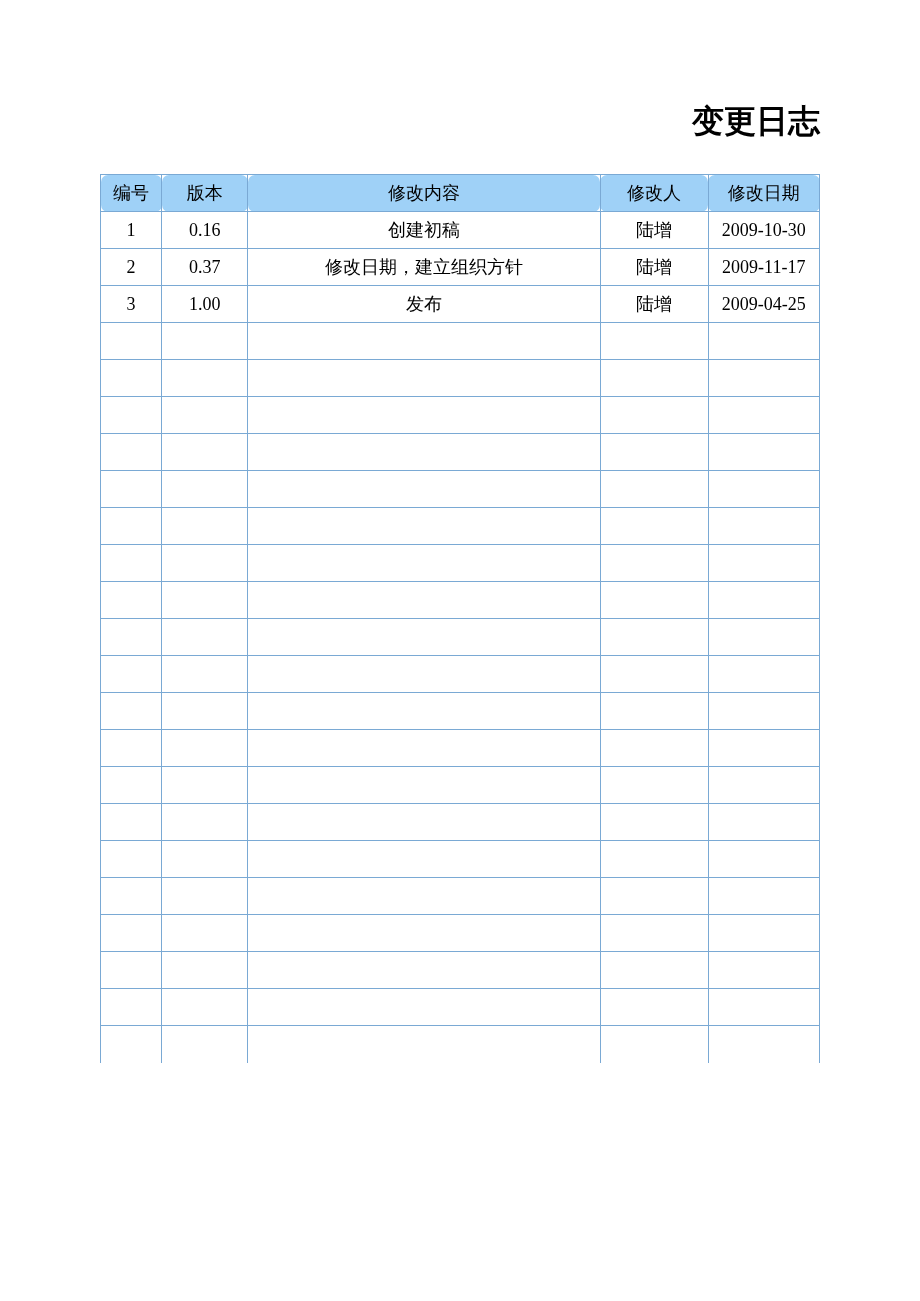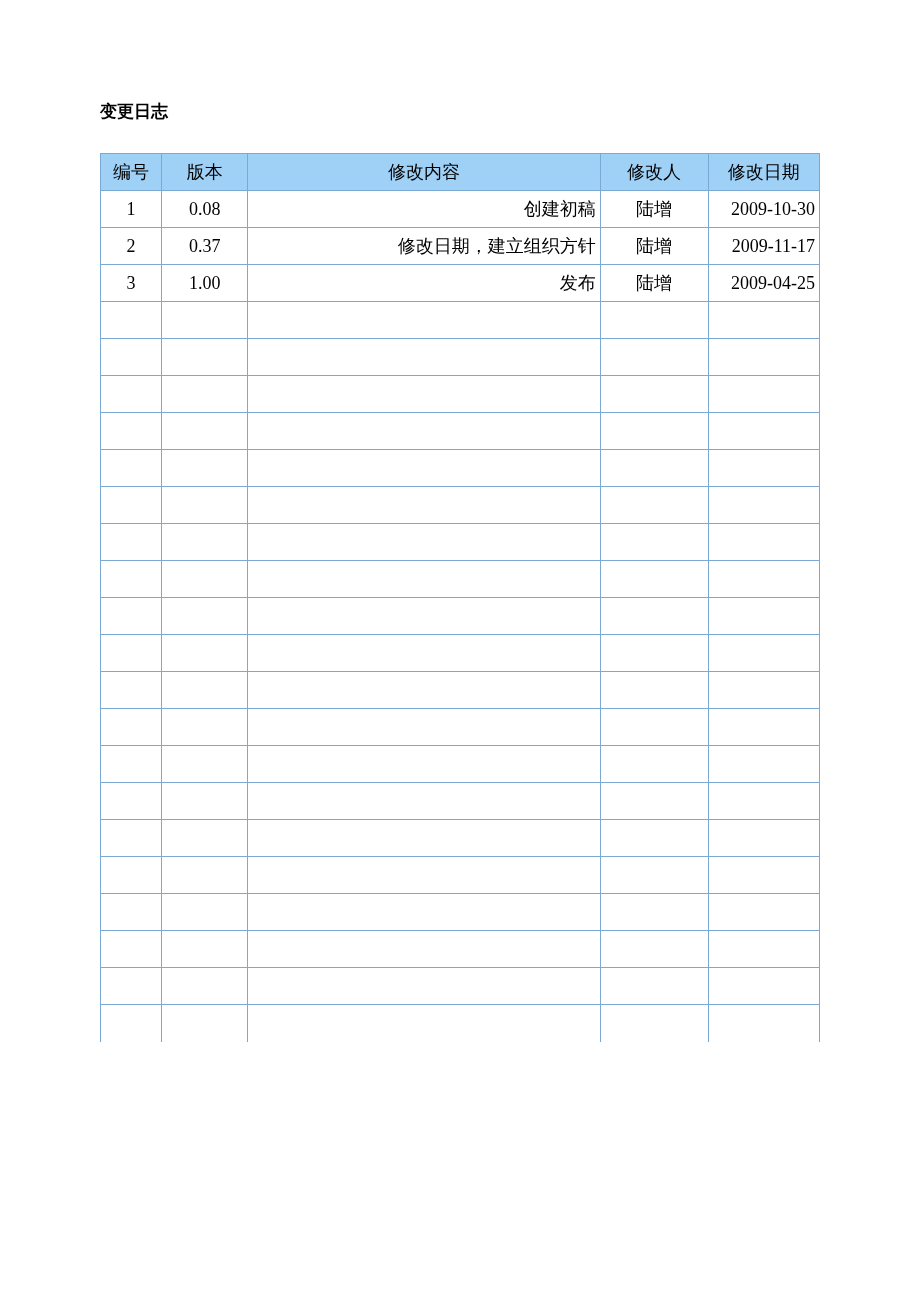--- a/index.html
+++ b/index.html
@@ -9,22 +9,22 @@
   }
   body {
     width: 920px;
     height: 1301px;
     background: #ffffff;
     font-family: "SimSun", "宋体", serif;
     color: #000000;
     padding: 100px 100px 0 100px;
   }
   .page-title {
-    text-align: left;
-    font-size: 17px;
+    text-align: right;
+    font-size: 32px;
     font-weight: bold;
     margin-bottom: 30px;
     font-family: "SimHei", "黑体", sans-serif;
   }
   table {
     border-collapse: collapse;
     width: 100%;
     table-layout: fixed;
   }
   th, td {
@@ -32,26 +32,27 @@
     height: 37px;
     font-size: 18px;
     vertical-align: middle;
     padding: 0 4px;
     font-weight: normal;
   }
   th {
     background-color: #9fd1f7;
     text-align: center;
     font-family: "SimSun", "宋体", serif;
+    border-radius: 7px;
   }
   td.center {
     text-align: center;
   }
   td.left {
-    text-align: right;
+    text-align: center;
     padding-left: 4px;
   }
   col.col-id { width: 8.5%; }
   col.col-version { width: 12%; }
   col.col-content { width: 49%; }
   col.col-author { width: 15%; }
   col.col-date { width: 15.5%; }
   tr.last-partial td {
     border-bottom: none;
   }
@@ -74,21 +75,21 @@
       <th>编号</th>
       <th>版本</th>
       <th>修改内容</th>
       <th>修改人</th>
       <th>修改日期</th>
     </tr>
   </thead>
   <tbody id="tbody">
   <tr>
         <td class="center">1</td>
-        <td class="center">0.08</td>
+        <td class="center">0.16</td>
         <td class="left">创建初稿</td>
         <td class="center">陆增</td>
         <td class="left">2009-10-30</td>
       </tr>
       <tr>
         <td class="center">2</td>
         <td class="center">0.37</td>
         <td class="left">修改日期，建立组织方针</td>
         <td class="center">陆增</td>
         <td class="left">2009-11-17</td>

